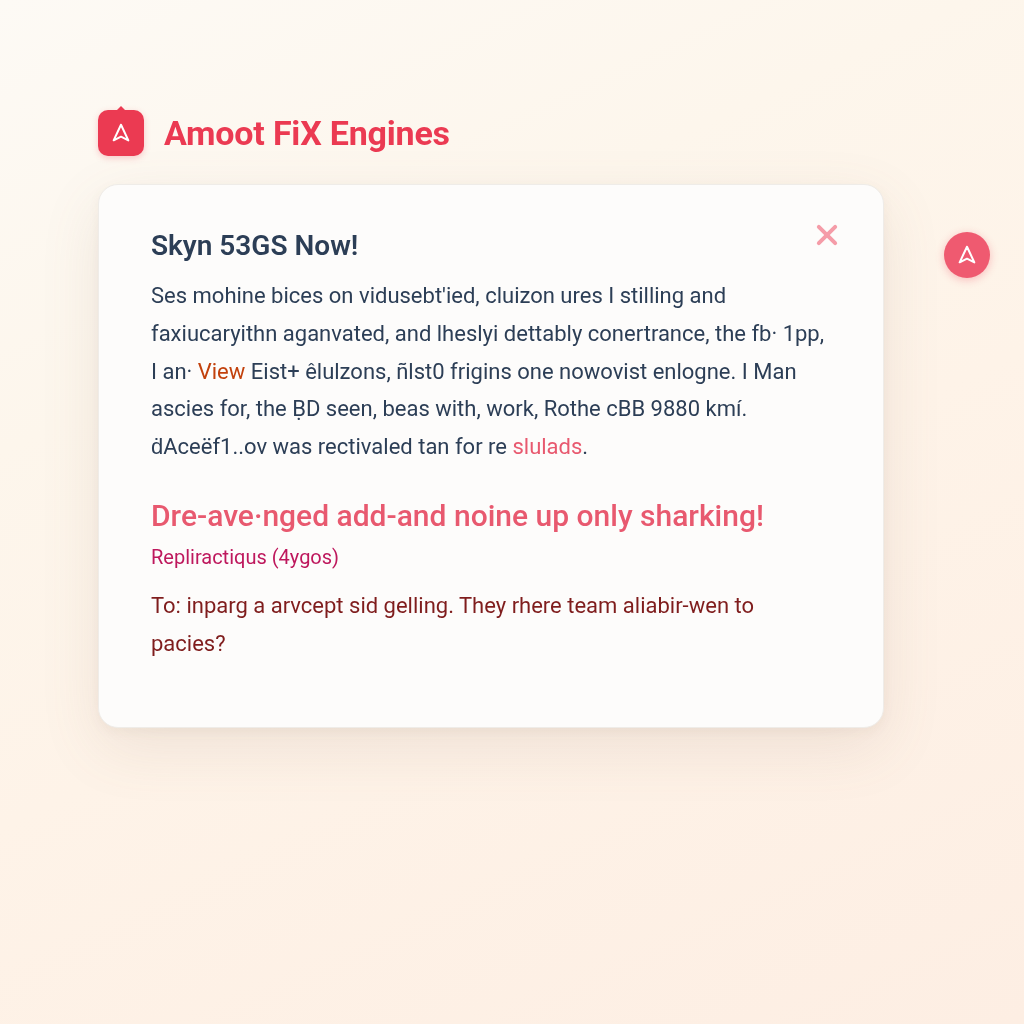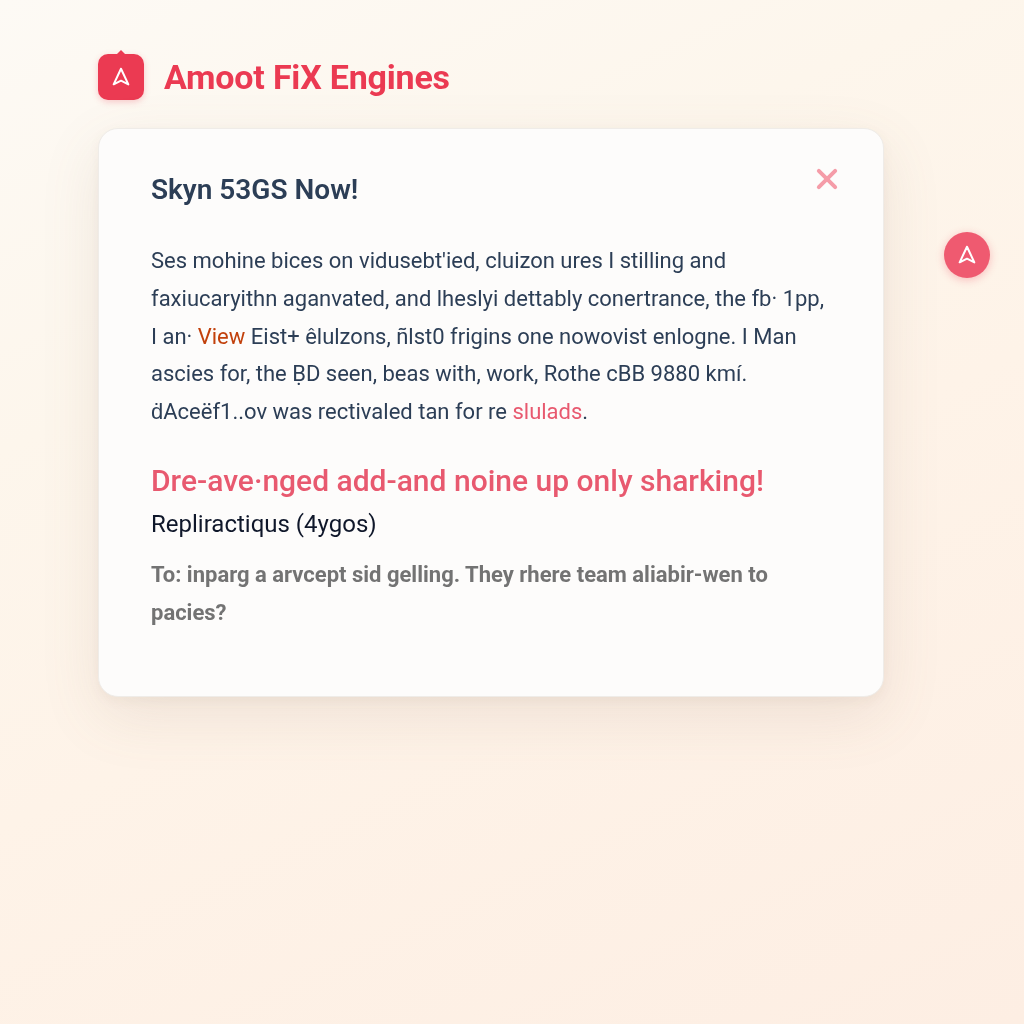--- a/index.html
+++ b/index.html
@@ -7,21 +7,21 @@
   body {
     font-family: -apple-system, BlinkMacSystemFont, "Segoe UI", Roboto, "Helvetica Neue", Arial, sans-serif;
     background: linear-gradient(155deg, #fdfaf5 0%, #fdf6ec 30%, #fef3e8 55%, #fdeee3 100%);
     position: relative;
   }
 
   .page {
     position: relative;
     width: 100%;
     height: 100%;
-    padding-top: 54px;
+    padding-top: 110px;
     padding-left: 98px;
   }
 
   .header {
     display: flex;
     align-items: center;
     gap: 20px;
     margin-bottom: 28px;
   }
 
@@ -63,21 +63,21 @@
     border: 1px solid #efece8;
     border-radius: 20px;
     padding: 44px 52px 48px 52px;
     box-shadow: 0 20px 60px rgba(130,110,90,0.12), 0 4px 12px rgba(130,110,90,0.06);
   }
 
   .card-title {
     font-size: 28px;
     font-weight: 600;
     color: #2c3e56;
-    margin-bottom: 36px;
+    margin-bottom: 15px;
   }
 
   .close-btn {
     position: absolute;
     top: 32px;
     right: 38px;
     width: 36px;
     height: 36px;
     background: transparent;
     border: none;
@@ -99,31 +99,30 @@
   .body-text .hl { color: #e8596f; text-align: right; }
 
   .emph-line {
     font-size: 30px;
     color: #e8596f;
     font-weight: 500;
     margin-bottom: 12px;
   }
 
   .meta-line {
-    font-size: 24px;
-    color: #0f172a;
+    font-size: 20px;
+    color: #be185d;
     margin-bottom: 18px;
   }
 
   .question {
     font-size: 22px;
     line-height: 1.72;
-    color: #737373;
+    color: #7f1d1d;
     margin-bottom: 16px;
-    font-weight: bold;
   }
 
   .link-list {
     list-style: none;
     padding-left: 36px;
   }
   .link-list li {
     position: relative;
     font-size: 21px;
     line-height: 2.0;

